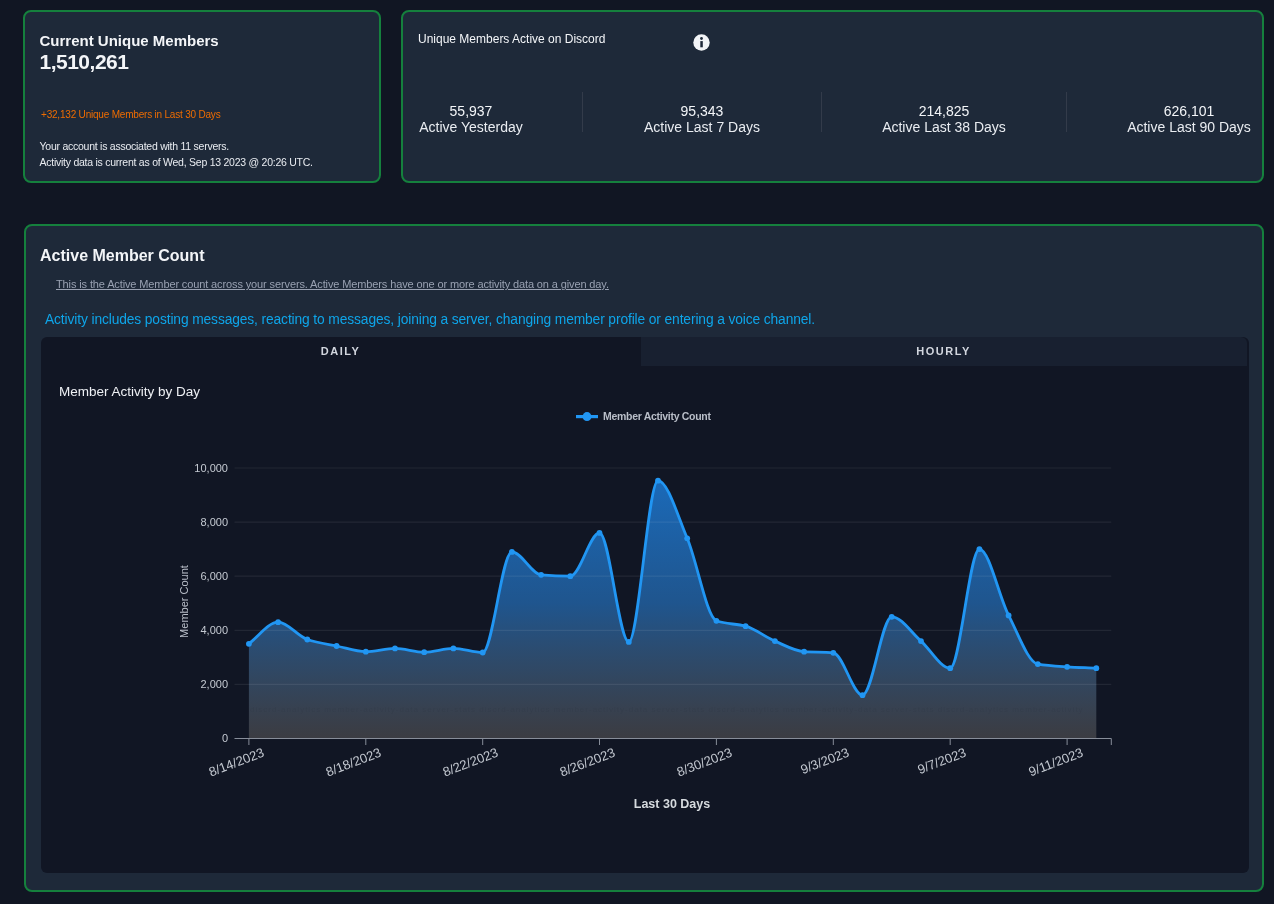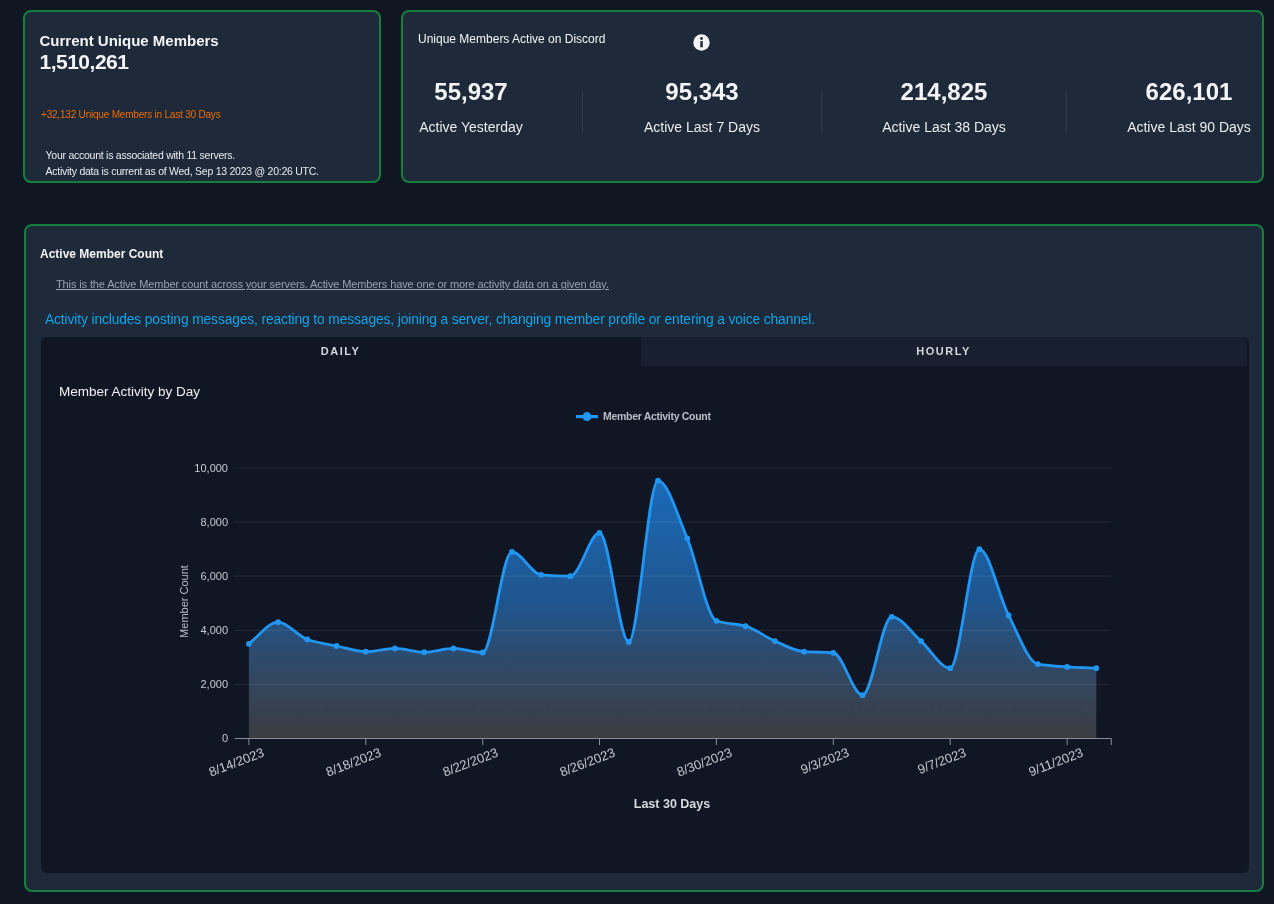--- a/index.html
+++ b/index.html
@@ -10,21 +10,21 @@
   #card3 { left:24px; top:224px; width:1240px; height:668px; }
   .abs { position:absolute; }
 </style>
 </head>
 <body>
 
 <div class="card" id="card1">
   <div class="abs" style="left:14.5px; top:21.2px; line-height:1; font-size:15px; font-weight:600; color:#f3f5f8;">Current Unique Members</div>
   <div class="abs" style="left:14.5px; top:38.6px; line-height:1; font-size:21px; letter-spacing:-0.5px; font-weight:700; color:#f3f5f8;">1,510,261</div>
   <div class="abs" style="left:16px; top:98.1px; line-height:1; font-size:10px; letter-spacing:-0.2px; color:#ed6c02;">+32,132 Unique Members in Last 30 Days</div>
-  <div class="abs" style="left:14.5px; top:136px; font-size:10.5px; letter-spacing:-0.25px; color:#e9ecf1; line-height:15.6px;margin-left:6px;">Your account is associated with 11 servers.<br>Activity data is current as of Wed, Sep 13 2023 @ 20:26 UTC.</div>
+  <div class="abs" style="left:14.5px; top:127px; font-size:10.5px; letter-spacing:-0.25px; color:#e9ecf1; line-height:15.6px;">Your account is associated with 11 servers.<br>Activity data is current as of Wed, Sep 13 2023 @ 20:26 UTC.</div>
 </div>
 
 <div class="card" id="card2">
   <div class="abs" style="left:15px; top:20.9px; line-height:1; font-size:12px; font-weight:400; color:#f3f5f8;">Unique Members Active on Discord</div>
   <svg class="abs" style="left:290px; top:21.5px;" width="17" height="17" viewBox="0 0 17 17">
     <circle cx="8.5" cy="8.5" r="8.2" fill="#f2f4f7"></circle>
     <rect x="7.3" y="7.1" width="2.5" height="6.2" fill="#1e2939"></rect>
     <circle cx="8.5" cy="4.5" r="1.4" fill="#1e2939"></circle>
   </svg>
   <div class="stat abs" style="left:-12px; width:160px; height:130px;">
@@ -42,27 +42,27 @@
   <div class="stat abs" style="left:706px; width:160px; height:130px;">
       <div class="n">626,101</div>
       <div class="l">Active Last 90 Days</div>
     </div>
   <div class="vdiv abs" style="left:179.4px;"></div>
   <div class="vdiv abs" style="left:417.6px;"></div>
   <div class="vdiv abs" style="left:663px;"></div>
 </div>
 <style>
   .stat { text-align:center; }
-  .stat .n { position:absolute; top:68px; width:100%; line-height:1; font-size:24px; font-weight:700; color:#f3f5f8; }
+  .stat .n { position:absolute; top:92px; width:100%; line-height:1; font-size:14px; font-weight:400; color:#f3f5f8; }
   .stat .l { position:absolute; top:107.6px; width:100%; line-height:1; font-size:14px; color:#e9ecf1; }
   .vdiv { top:80px; height:39.5px; width:1px; background:#333b4a; }
 </style>
 
 <div class="card" id="card3">
-  <div class="abs" style="left:14px; top:21.5px; line-height:1; font-size:12px; font-weight:700; color:#f3f5f8;">Active Member Count</div>
+  <div class="abs" style="left:14px; top:21.5px; line-height:1; font-size:16px; font-weight:700; color:#f3f5f8;">Active Member Count</div>
   <div class="abs" style="left:30px; top:53.4px; line-height:1; font-size:11px; letter-spacing:-0.12px; color:#99a1b2;text-decoration:underline;">This is the Active Member count across your servers. Active Members have one or more activity data on a given day.</div>
   <div class="abs" style="left:19px; top:87px; line-height:1; font-size:13.8px; letter-spacing:-0.12px; color:#0ea5e9;">Activity includes posting messages, reacting to messages, joining a server, changing member profile or entering a voice channel.</div>
   <div class="abs" id="panel" style="left:14.5px; top:111px; width:1208px; height:535.5px; background:#111624; border-radius:6px;">
     <div class="abs" style="left:600px; top:0; width:606px; height:29px; background:#182030; border-top-right-radius:6px;"></div>
     <div class="abs" style="left:600px; top:0; width:606px; height:29px; text-align:center; line-height:29px; font-size:11px; font-weight:700; letter-spacing:1.5px; color:#d2d6de;">HOURLY</div>
     <div class="abs" style="left:0; top:0; width:600px; height:29px; text-align:center; line-height:29px; font-size:11px; font-weight:700; letter-spacing:1.5px; color:#d2d6de;">DAILY</div>
   </div>
 </div>
 
 <svg class="abs" style="left:0; top:0;" width="1274" height="904" viewBox="0 0 1274 904">

